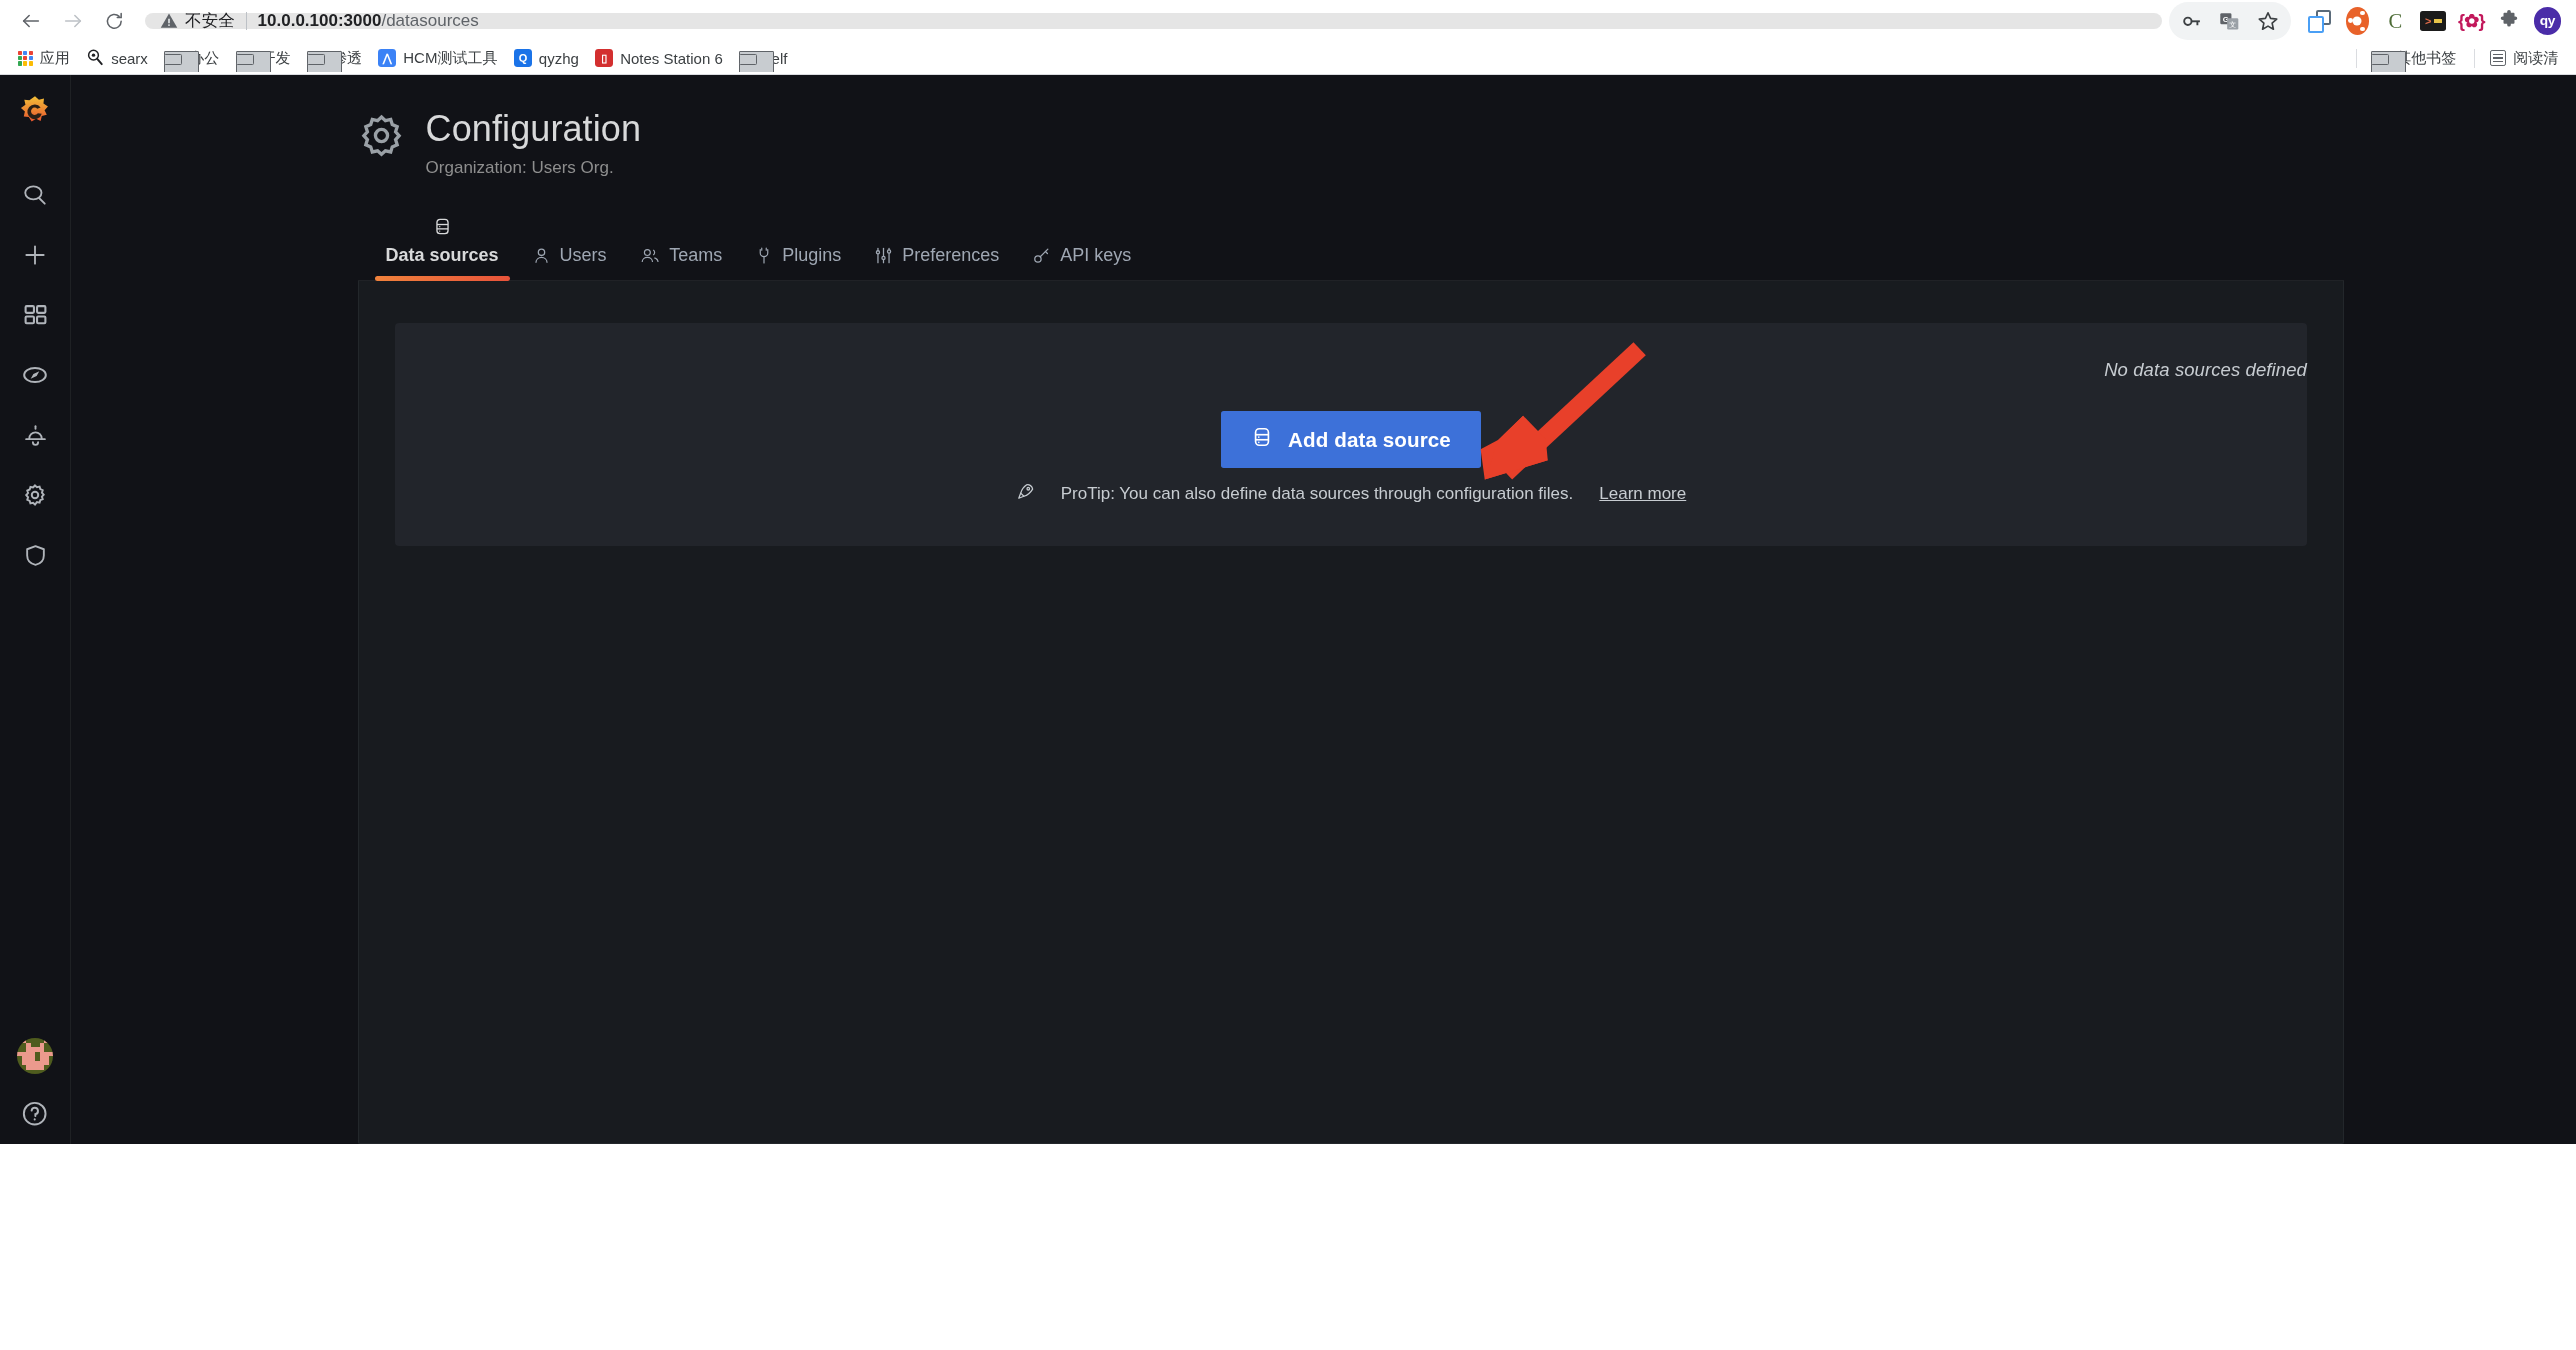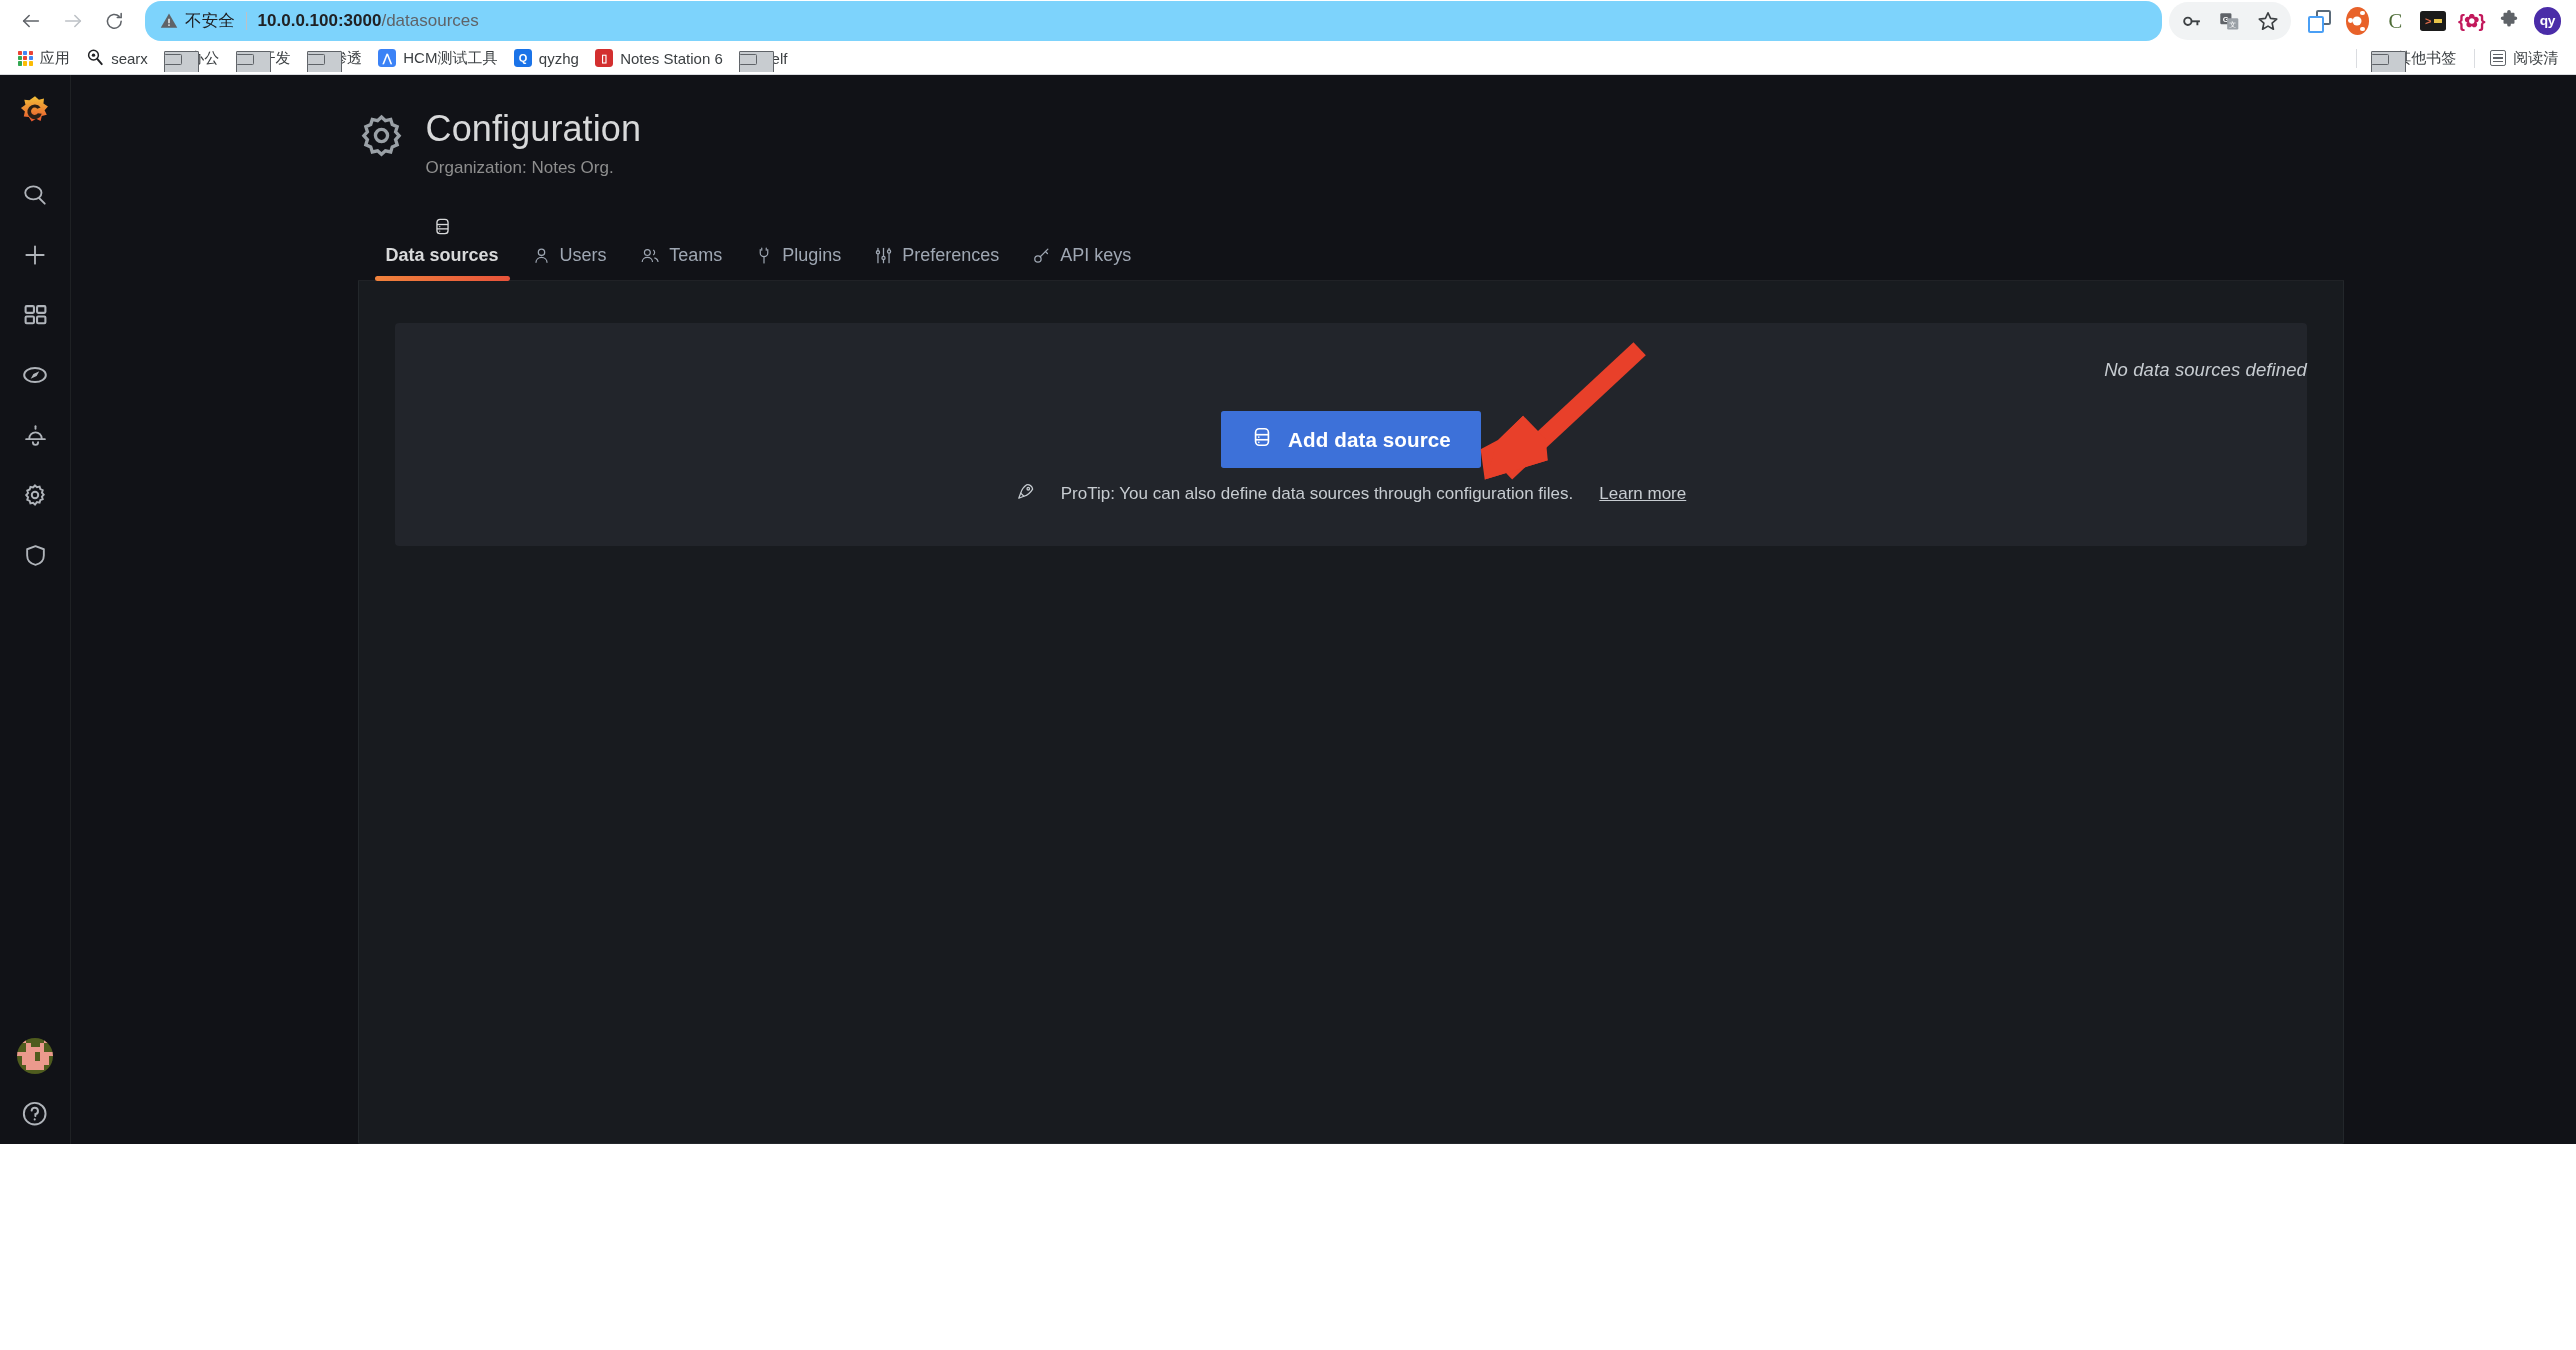--- a/index.html
+++ b/index.html
@@ -23,22 +23,22 @@
     gap: 0;
   }
   .nav-btn {
     width: 42px; height: 42px;
     display: flex; align-items: center; justify-content: center;
     flex: 0 0 auto;
   }
   .nav-btn svg { display: block; }
   .omnibox {
     flex: 1 1 auto;
-    height: 40px;
-    background: #7dd3fc;
+    height: 16px;
+    background: #e5e5e5;
     border-radius: 16px;
     display: flex;
     align-items: center;
     padding: 0 15px;
     margin-left: 9.6px;
     margin-right: 6.9px;
     min-width: 0;
   }
   .omnibox .warn-icon { margin-right: 6.9px; display:flex; align-items:center; }
   .omnibox .warn-text {
@@ -593,21 +593,21 @@
 
     <div class="page-header">
       <span class="gear">
         <svg width="47" height="47" viewBox="0 0 24 24" fill="none" stroke="#9aa0a6" stroke-width="1.7">
           <circle cx="12" cy="12" r="3.1"></circle>
           <path d="M12 2.6l2 1.8 2.7-.6.8 2.6 2.5 1.1-.8 2.6 1.8 2-1.8 2 .8 2.6-2.5 1.1-.8 2.6-2.7-.6-2 1.8-2-1.8-2.7.6-.8-2.6-2.5-1.1.8-2.6-1.8-2 1.8-2-.8-2.6 2.5-1.1.8-2.6 2.7.6z"></path>
         </svg>
       </span>
       <div>
         <div class="page-title">Configuration</div>
-        <div class="page-sub">Organization: Notes Org.</div>
+        <div class="page-sub">Organization: Users Org.</div>
       </div>
     </div>
 
     <div class="tabs">
 
       <div class="tab active">
         <span class="ticon-wrap">
           <svg width="19" height="19" viewBox="0 0 24 24" fill="none" stroke="#d8d9da" stroke-width="1.7">
             <rect x="5" y="3" width="14" height="18" rx="4"></rect>
             <line x1="5" y1="9.5" x2="19" y2="9.5"></line>

